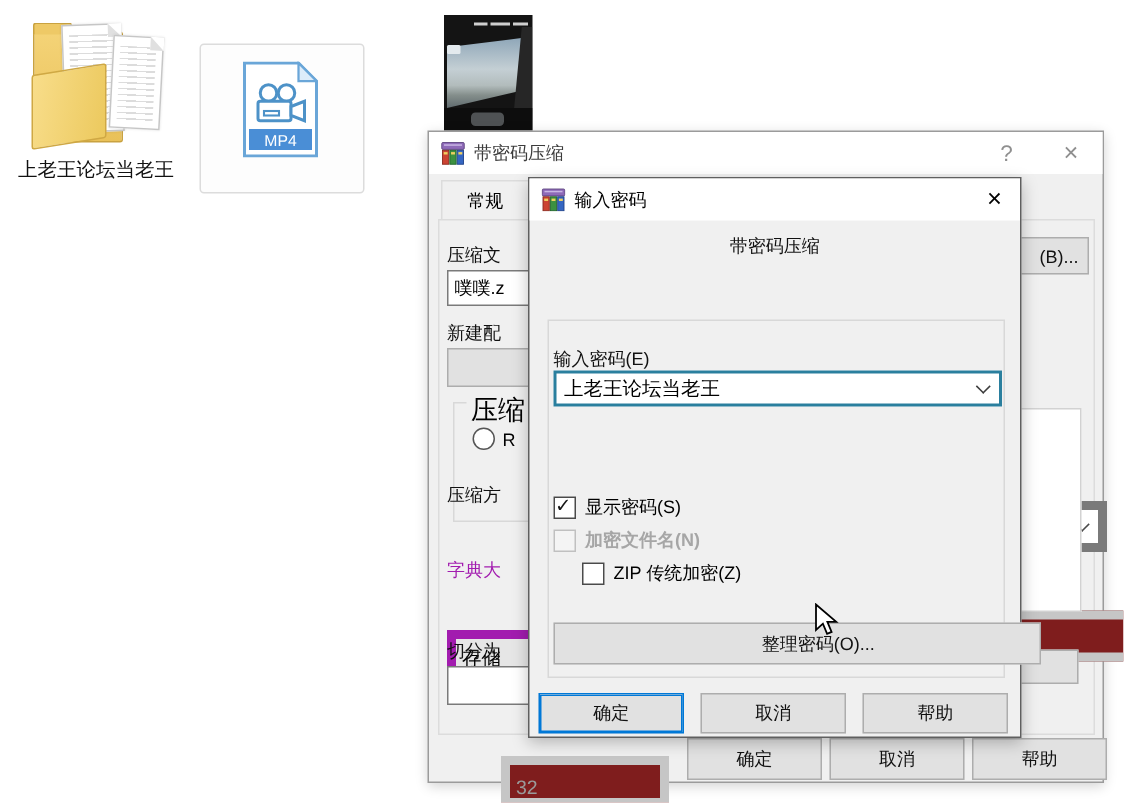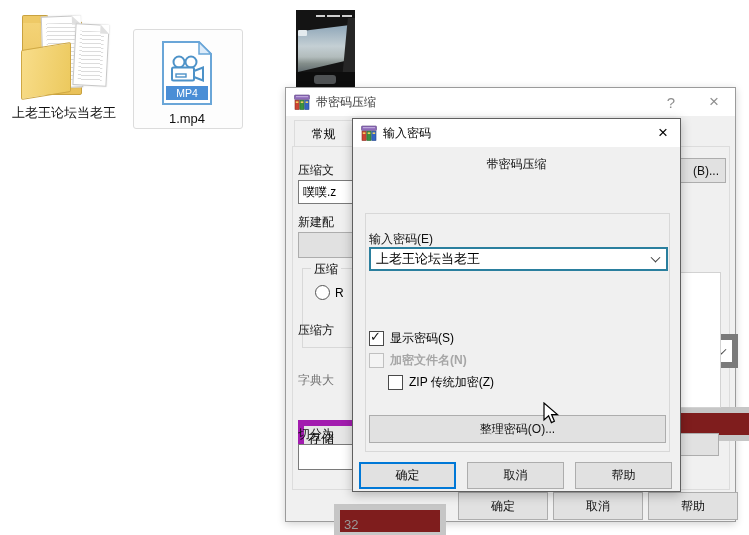--- a/index.html
+++ b/index.html
@@ -35,23 +35,23 @@
   .cap-btn{position:absolute;top:0;height:28px;display:flex;align-items:center;justify-content:center;font-size:15px;}
   .btn{background:#e1e1e1;border:1px solid #adadad;display:flex;align-items:center;justify-content:center;font-size:12px;color:#111;}
   .btn-default{border:1px solid #0078d7;box-shadow:inset 0 0 0 1px #0078d7;}
   .textbox{background:#fff;border:1px solid #7a7a7a;display:flex;align-items:center;padding:0 4px;font-size:12px;}
   .combo{background:#e6e6e6;border:6px solid #a21caf;display:flex;align-items:flex-end;padding:0 4px;font-size:13px;position:relative;}
   .combo.white{background:#fff;border-color:#7a7a7a;}
   .combo.disabled{background:#7f1d1d;border-color:#c6c6c6;color:#9a9a9a;margin-left:36px;}
   .chev{position:absolute;right:7px;top:50%;width:6px;height:6px;border-right:1.4px solid #4a4a4a;border-bottom:1.4px solid #4a4a4a;transform:translateY(-70%) rotate(45deg);}
   .combo.disabled .chev{border-color:#a8a8a8;}
   .groupbox{border:1px solid #d8d8d8;position:relative;}
-  .group-label{position:absolute;top:-8px;left:8px;background:#f0f0f0;padding:0 3px;font-size:12px;}
+  .group-label{position:absolute;top:-8px;left:8px;background:#f0f0f0;padding:0 3px;font-size:18px;}
   .lbl{position:absolute;font-size:12px;color:#111;white-space:nowrap;}
-  .lbl.disabled{color:#737373;text-align:right;}
+  .lbl.disabled{color:#a21caf;text-align:right;}
   .radio{width:13px;height:13px;border:1px solid #555;border-radius:50%;background:#fff;display:inline-block;}
 
   
   #main-dialog{left:285px;top:87px;width:449px;height:433px;border:1px solid #9b9b9b;box-shadow:0 2px 8px rgba(0,0,0,.18);z-index:10;}
   #main-dialog .title-text{color:#3c3c3c;}
   #main-dialog .cap-btn{color:#8f8f8f;}
   .tab{position:absolute;left:8px;top:32px;width:57px;height:27px;background:#f0f0f0;border:1px solid #dcdcdc;border-bottom:none;display:flex;align-items:center;justify-content:center;font-size:12px;}
   .tabpage{position:absolute;left:6px;top:58px;width:436px;height:342px;border:1px solid #dcdcdc;background:#f0f0f0;}
 
   
@@ -94,21 +94,20 @@
       <path d="M37,1 l12,12 h-12 z" fill="#ddecfa" stroke="#6aa6d8" stroke-width="1.5"></path>
       <circle cx="17" cy="21" r="5.5" fill="none" stroke="#4d92c8" stroke-width="2"></circle>
       <circle cx="29" cy="21" r="5.5" fill="none" stroke="#4d92c8" stroke-width="2"></circle>
       <rect x="10" y="26.5" width="22" height="13" rx="1.5" fill="#fff" stroke="#4d92c8" stroke-width="2"></rect>
       <rect x="14" y="33" width="10" height="3" fill="none" stroke="#4d92c8" stroke-width="1.4"></rect>
       <polygon points="32,30 41,26.5 41,39.5 32,36" fill="#fff" stroke="#4d92c8" stroke-width="2"></polygon>
       <rect x="4" y="45" width="42" height="14" fill="#4a8ed6"></rect>
       <text x="25" y="56" text-anchor="middle" font-size="10.5" fill="#ffffff">MP4</text>
     </svg>
   </div>
-  <div class="icon-label" style="left:133px;top:110px;width:108px;">1.mp4</div>
 
   <div class="abs thumb">
     <div class="thumb-osd">
         <i style="width:9px"></i>
         <i style="width:13px"></i>
         <i style="width:10px"></i>
       </div>
     <div class="thumb-window"></div>
     <div class="thumb-mirror"></div>
     <div class="thumb-pillar"></div>
@@ -206,21 +205,21 @@
     </div>
     <div class="cbrow disabled" style="left:16px;top:233px;">
       <span class="cb-box"></span>
       <span class="cb-text">加密文件名(N)</span>
     </div>
     <div class="cbrow" style="left:16px;top:255px;margin-left:19px;">
       <span class="cb-box"></span>
       <span class="cb-text">ZIP 传统加密(Z)</span>
     </div>
 
-    <div class="btn abs" style="left:16px;top:296px;width:295px;height:26px;">整理密码(O)...</div>
+    <div class="btn abs" style="left:16px;top:296px;width:295px;height:26px;padding-left:28px;">整理密码(O)...</div>
 
     <div class="btn btn-default abs" style="left:6px;top:343px;width:95px;height:25px;">确定</div>
     <div class="btn abs" style="left:114px;top:343px;width:95px;height:25px;">取消</div>
     <div class="btn abs" style="left:222px;top:343px;width:95px;height:25px;">帮助</div>
   </div>
 
   <svg id="cursor" class="abs" width="18" height="24" viewBox="0 0 18 24">
     <path d="M1,1 L1,18 L5.6,13.8 L8.4,20.6 L11.4,19.3 L8.6,12.6 L14.5,12.6 Z" fill="#ffffff" stroke="#000000" stroke-width="1.2"></path>
   </svg>
 

